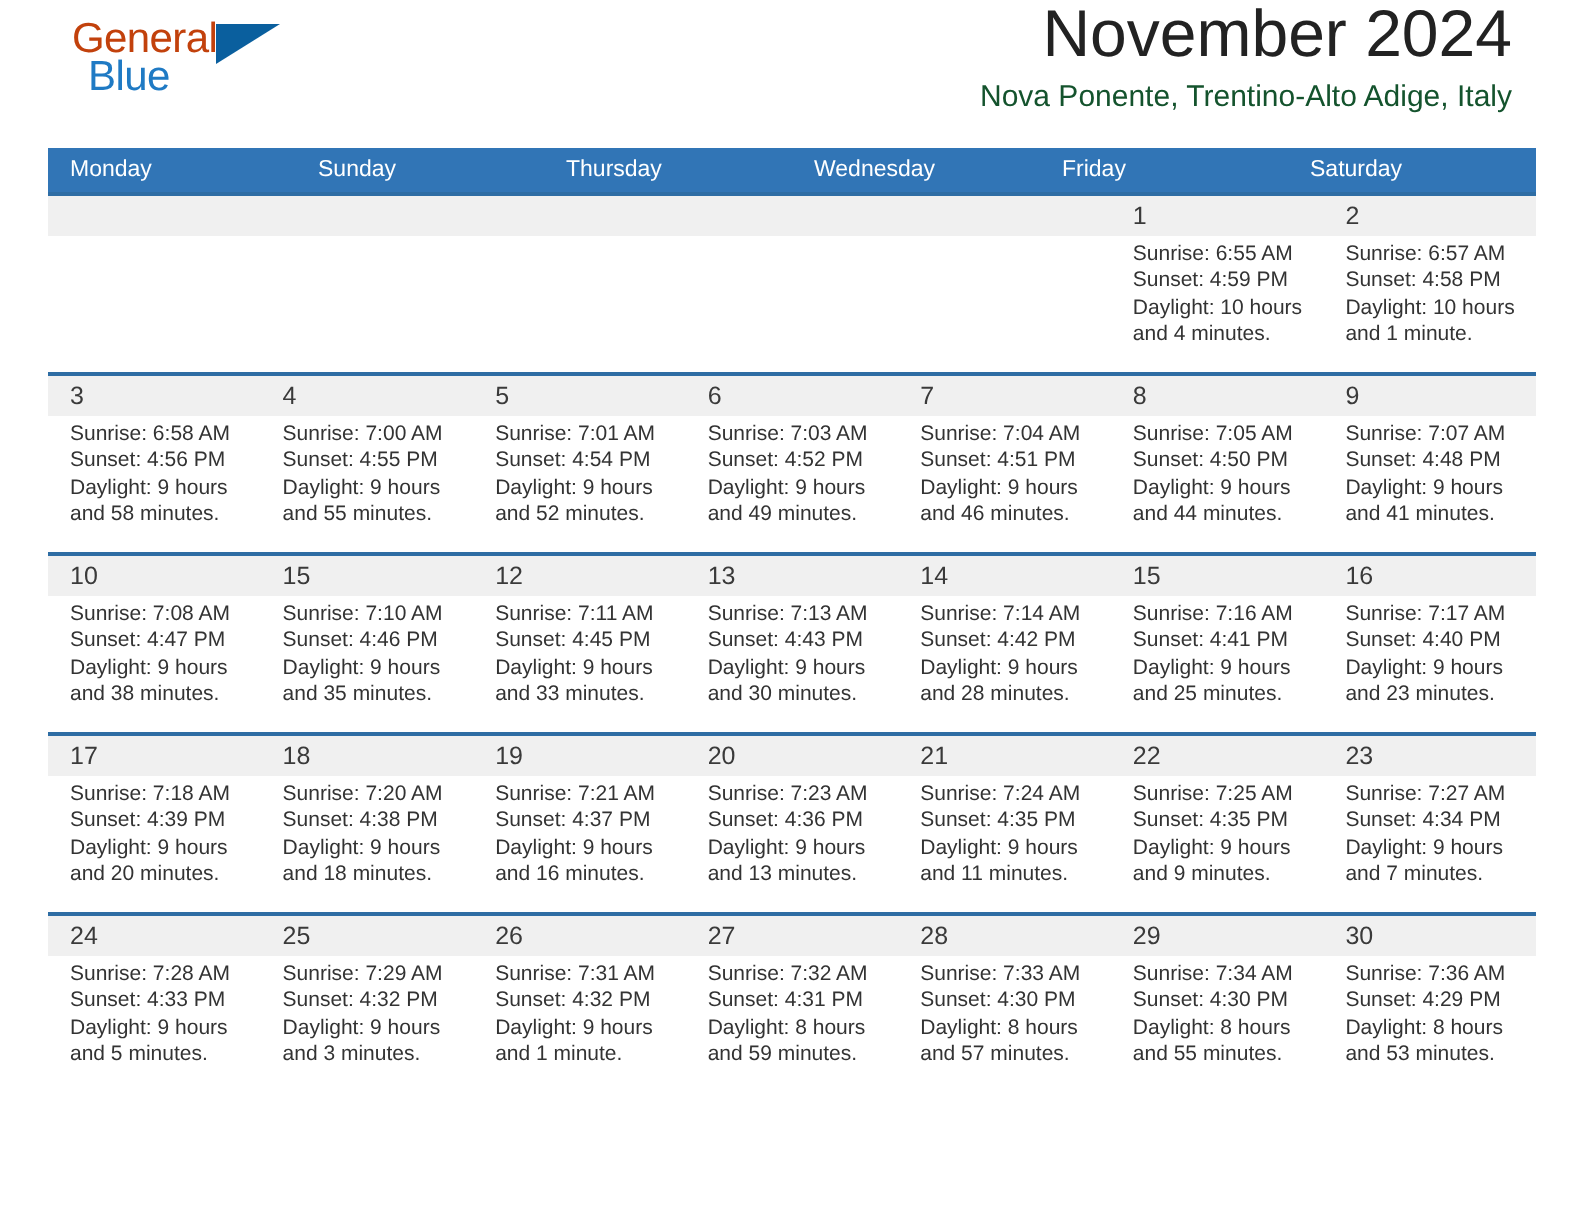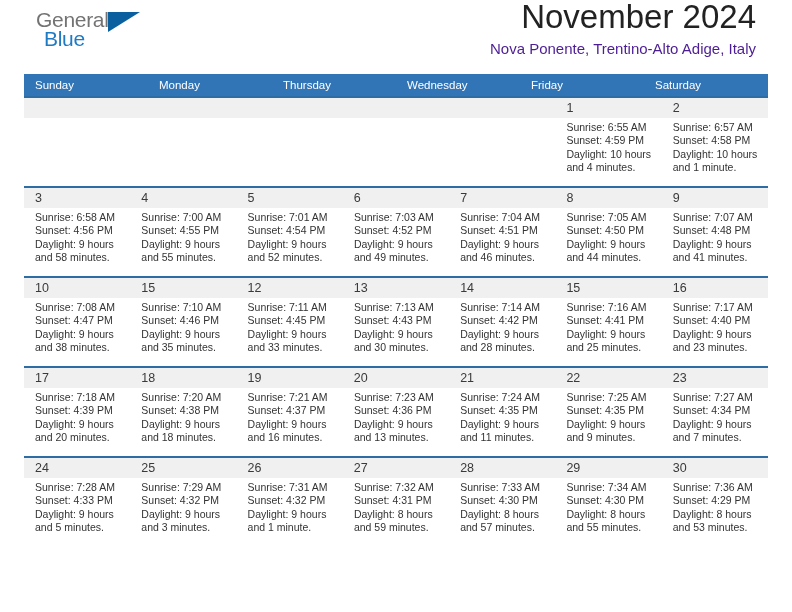--- a/index.html
+++ b/index.html
@@ -33,21 +33,21 @@
     top: 8px;
     width: 120px;
     height: 48px;
   }
   .logo-general {
     position: absolute;
     left: 0;
     top: 0;
     font-size: 21px;
     letter-spacing: -0.3px;
-    color: #737373;
+    color: #c2410c;
     font-family: "Liberation Sans", sans-serif;
   }
   .logo-blue {
     position: absolute;
     left: 8px;
     top: 19px;
     font-size: 21px;
     letter-spacing: -0.3px;
     color: #1f7ac4;
     font-family: "Liberation Sans", sans-serif;
@@ -68,21 +68,21 @@
     text-align: right;
   }
   .month-title {
     font-size: 33px;
     color: #222222;
     line-height: 34px;
     white-space: nowrap;
   }
   .location {
     font-size: 15px;
-    color: #4c1d95;
+    color: #14532d;
     line-height: 22px;
     margin-top: 4px;
     white-space: nowrap;
   }
 
   
   .calendar {
     position: relative;
     width: 744px;
     margin: 0 auto;
@@ -110,21 +110,20 @@
   }
   .week-datestrip {
     display: flex;
     background: #f0f0f0;
     height: 20px;
   }
   .week-body {
     display: flex;
     background: #ffffff;
     height: 68px;
-    justify-content: flex-end;
   }
   .daynum-cell {
     flex: 1 1 0;
     box-sizing: border-box;
     padding-left: 11px;
     font-size: 12.5px;
     line-height: 20px;
     color: #3a3a3a;
   }
   .detail-cell {
@@ -152,22 +151,22 @@
     </div>
     <div class="title-block">
       <div class="month-title">November 2024</div>
       <div class="location">Nova Ponente, Trentino-Alto Adige, Italy</div>
     </div>
   </div>
 
   <div class="calendar">
 
     <div class="weekday-row">
+      <div class="weekday">Monday</div>
       <div class="weekday">Sunday</div>
-      <div class="weekday">Monday</div>
       <div class="weekday">Thursday</div>
       <div class="weekday">Wednesday</div>
       <div class="weekday">Friday</div>
       <div class="weekday">Saturday</div>
     </div>
 
     <div class="week">
       <div class="week-datestrip">
         <div class="daynum-cell"></div>
         <div class="daynum-cell"></div>

